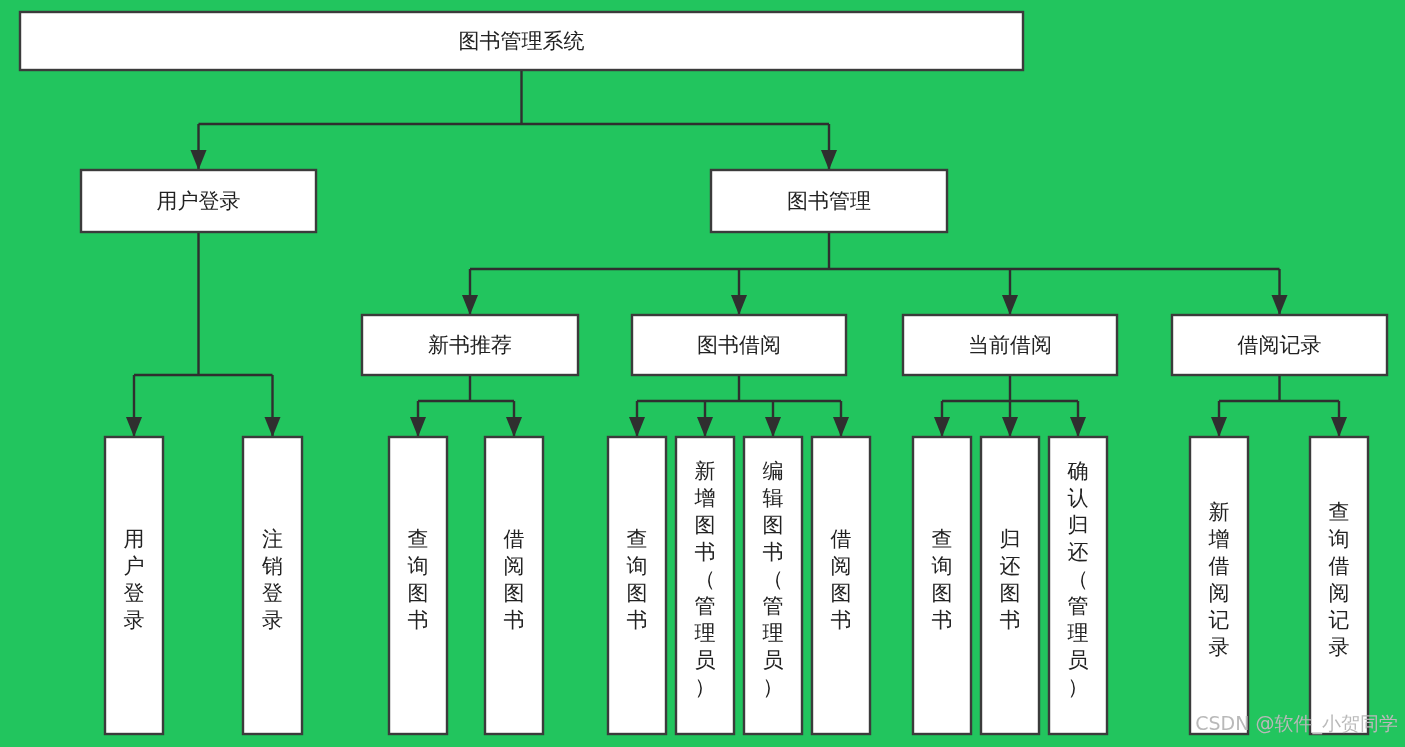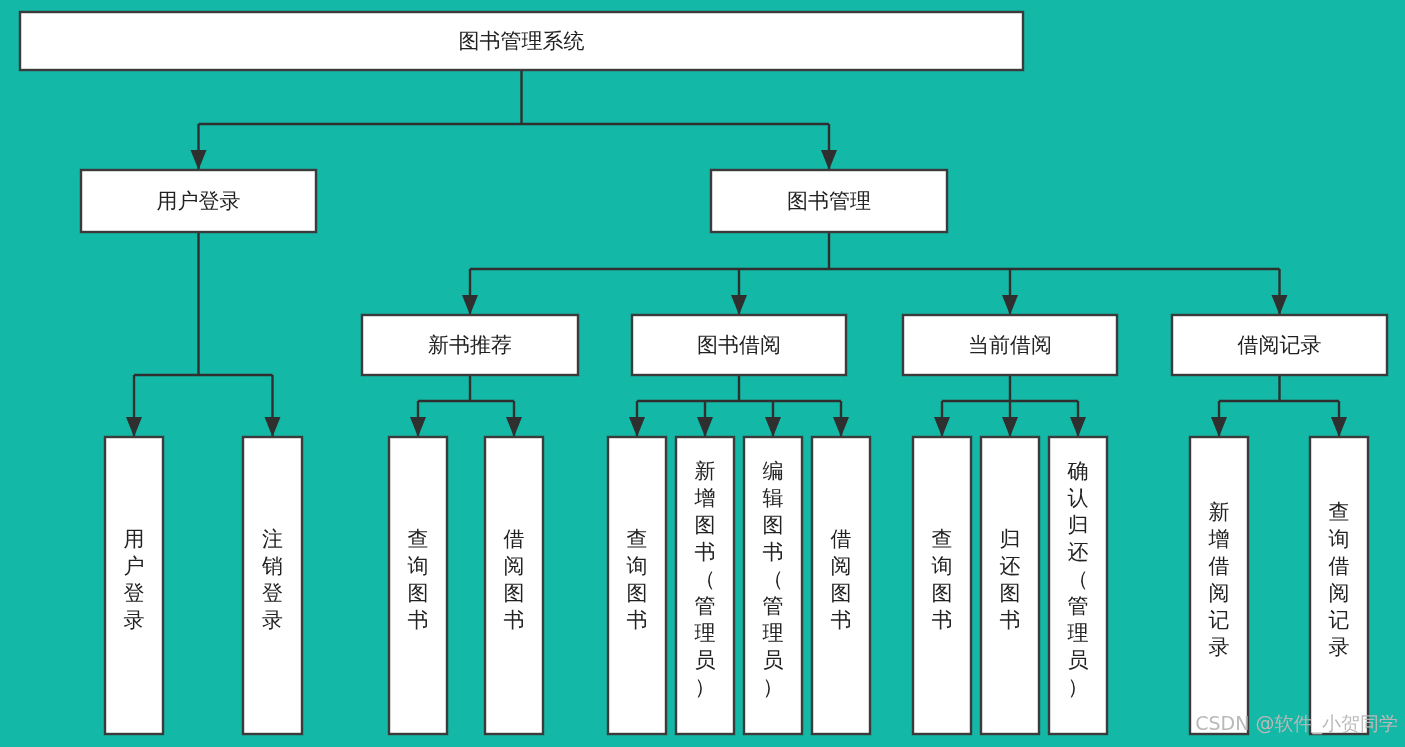--- a/index.html
+++ b/index.html
@@ -11,21 +11,21 @@
   body {
     width: 1405px;
     height: 747px;
     font-family: "DejaVu Sans", "Liberation Sans", sans-serif;
     overflow: hidden;
   }
   #diagram-root {
     position: relative;
     width: 1405px;
     height: 747px;
-    background: #14b8a6;
+    background: #22c55e;
   }
   svg#tree-svg {
     position: absolute;
     left: 0;
     top: 0;
     width: 1405px;
     height: 747px;
     display: block;
   }
   .node-box {

